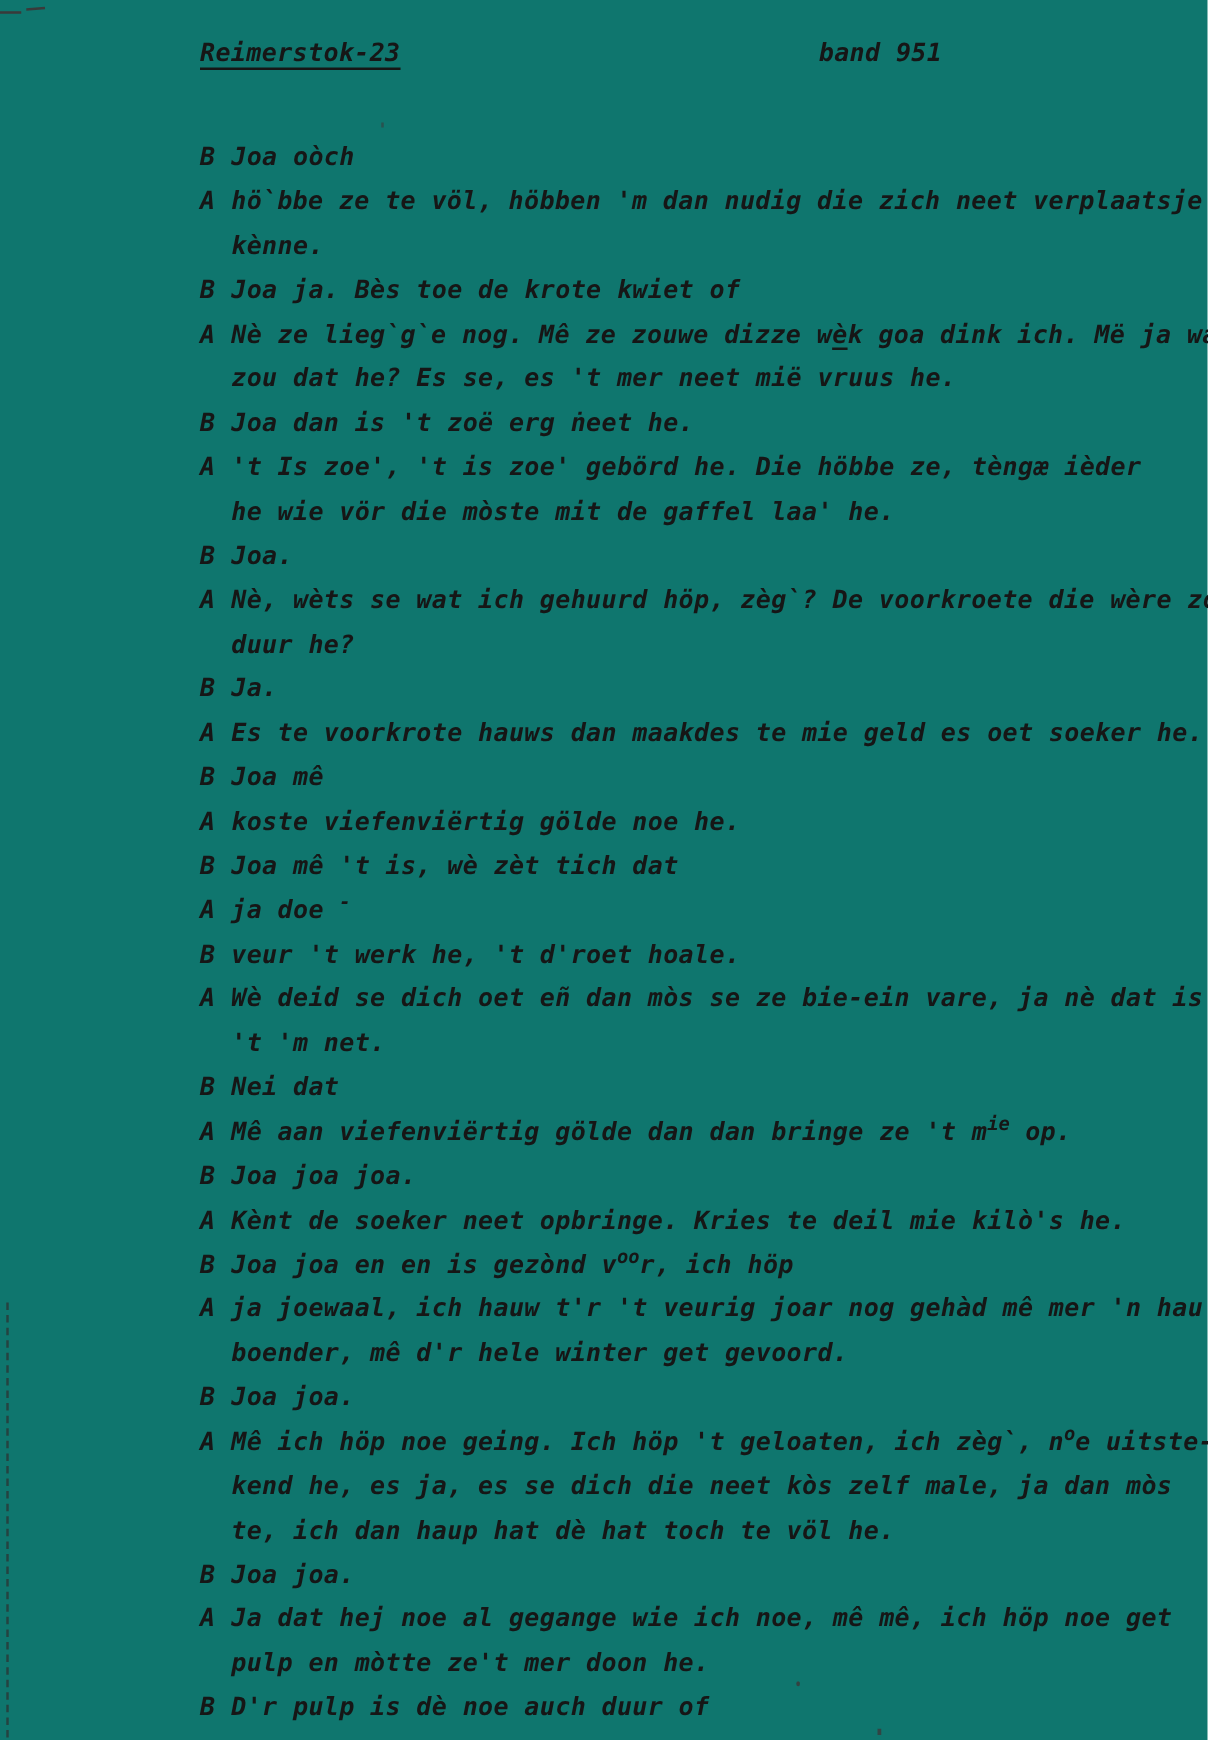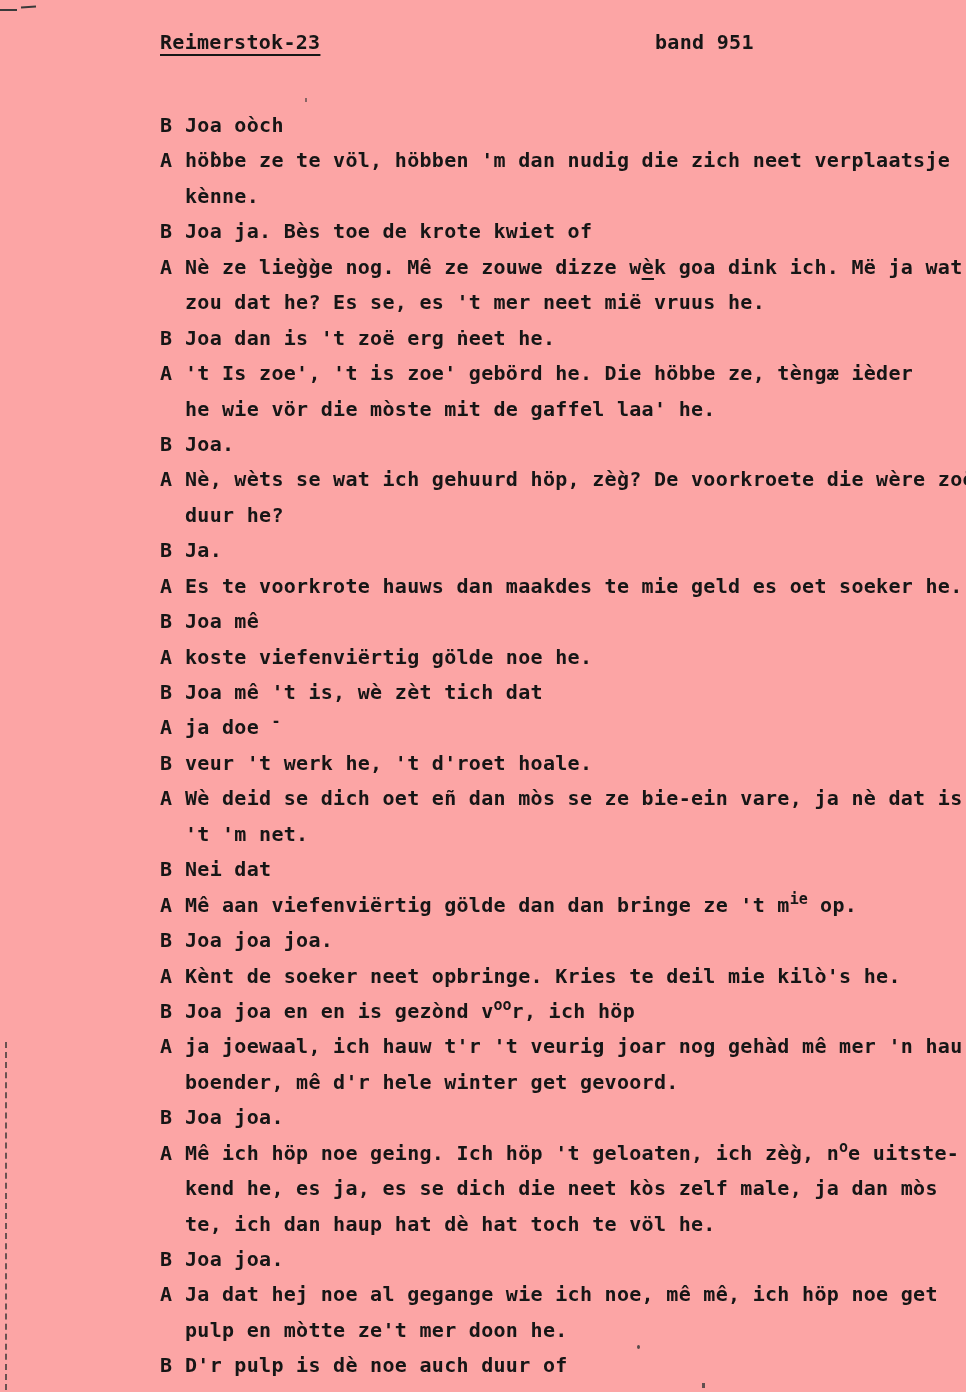--- a/index.html
+++ b/index.html
@@ -3,26 +3,27 @@
 <meta charset="utf-8">
 <style>
   html, body {
     margin: 0; padding: 0;
     width: 966px; height: 1392px;
     background: #ffffff;
     overflow: hidden;
   }
   .page {
     position: absolute; inset: 0;
-    background: #fca5a5;
+    background: #0f766e;
     color: #161616;
     font-family: "DejaVu Sans Mono", monospace;
     font-weight: bold;
     font-size: 20px;
     letter-spacing: 0.3px;
+    font-style: italic;
   }
   .header { position: absolute; top: 30px; left: 160px; right: 0; height: 30px; }
   .title {
     text-decoration: underline;
     text-underline-offset: 5px;
     text-decoration-thickness: 2px;
   }
   .band { position: absolute; left: 495px; top: 0; }
 
   .transcript {

